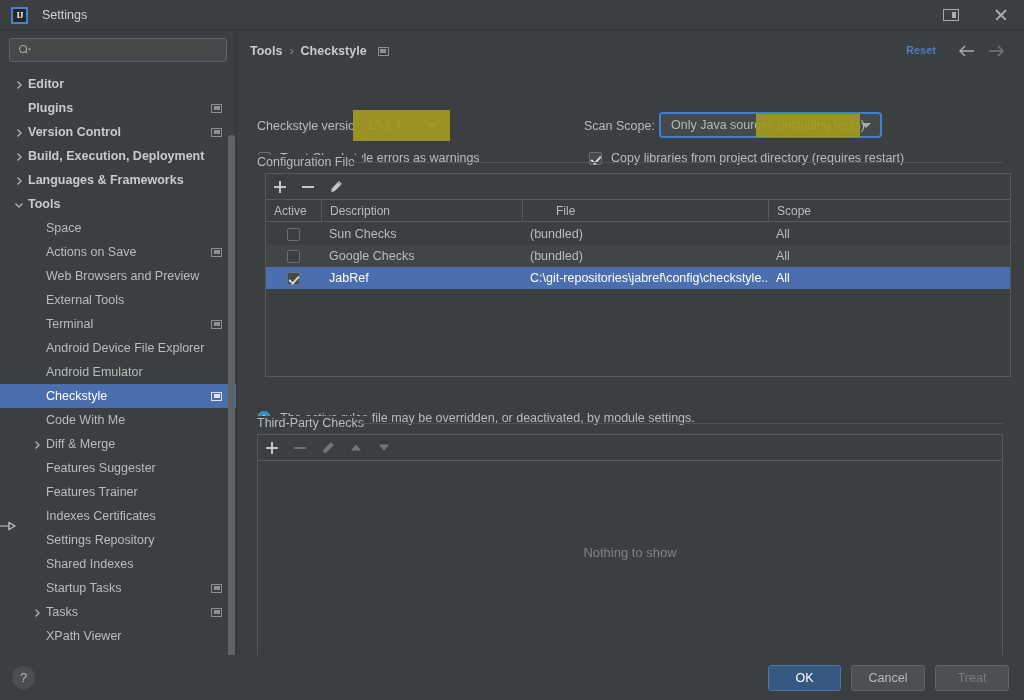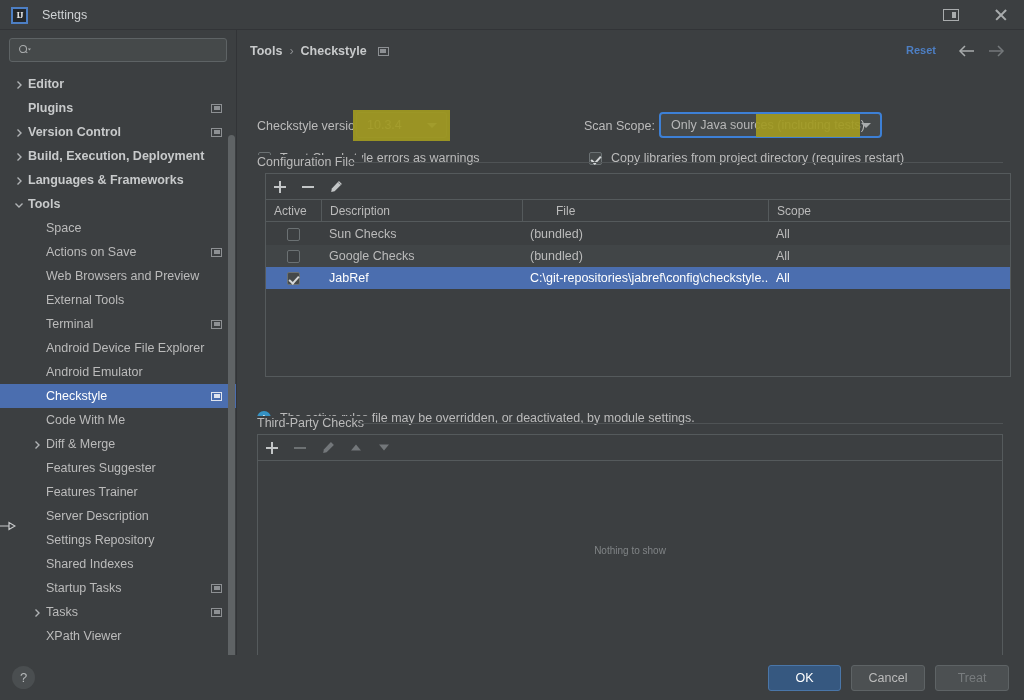--- a/index.html
+++ b/index.html
@@ -199,21 +199,21 @@
   .info-row { position: absolute; display: flex; align-items: center; }
   .info-ico {
     width: 14px; height: 14px; border-radius: 50%; background: #3592c4;
     color: #ffffff; font-size: 10px; font-weight: bold;
     display: flex; align-items: center; justify-content: center;
     font-family: "Liberation Serif", serif; flex: none;
   }
   .info-text { margin-left: 9px; font-size: 12.5px; color: #bbbbbb; }
 
   .empty-text {
-    position: absolute; width: 100%; text-align: center; color: #808486; font-size: 10px;
+    position: absolute; width: 100%; text-align: center; color: #808486; font-size: 13px;
   }
 
   
   .bottombar {
     position: absolute; left: 0; top: 655px; width: 1024px; height: 45px; background: #3c3f41;
   }
   .bottom-sep { position: absolute; left: 0; top: 655px; width: 1024px; height: 1px; background: #323437; }
   .helpbtn {
     position: absolute; left: 12px; top: 11px; width: 23px; height: 23px; border-radius: 50%;
     background: #4a4e50; color: #b6b9ba; font-size: 13px;
@@ -329,21 +329,21 @@
             </svg></span>
           <span class="tree-label" style="left: 46px;">Diff &amp; Merge</span>
         </div>
         <div class="tree-row">
           <span class="tree-label" style="left: 46px;">Features Suggester</span>
         </div>
         <div class="tree-row">
           <span class="tree-label" style="left: 46px;">Features Trainer</span>
         </div>
         <div class="tree-row">
-          <span class="tree-label" style="left: 46px;">Server Description</span>
+          <span class="tree-label" style="left: 46px;">Indexes Certificates</span>
         </div>
         <div class="tree-row">
           <span class="tree-label" style="left: 46px;">Settings Repository</span>
         </div>
         <div class="tree-row">
           <span class="tree-label" style="left: 46px;">Shared Indexes</span>
         </div>
         <div class="tree-row">
           <span class="tree-label" style="left: 46px;">Startup Tasks</span>
           <span class="badge"></span>

